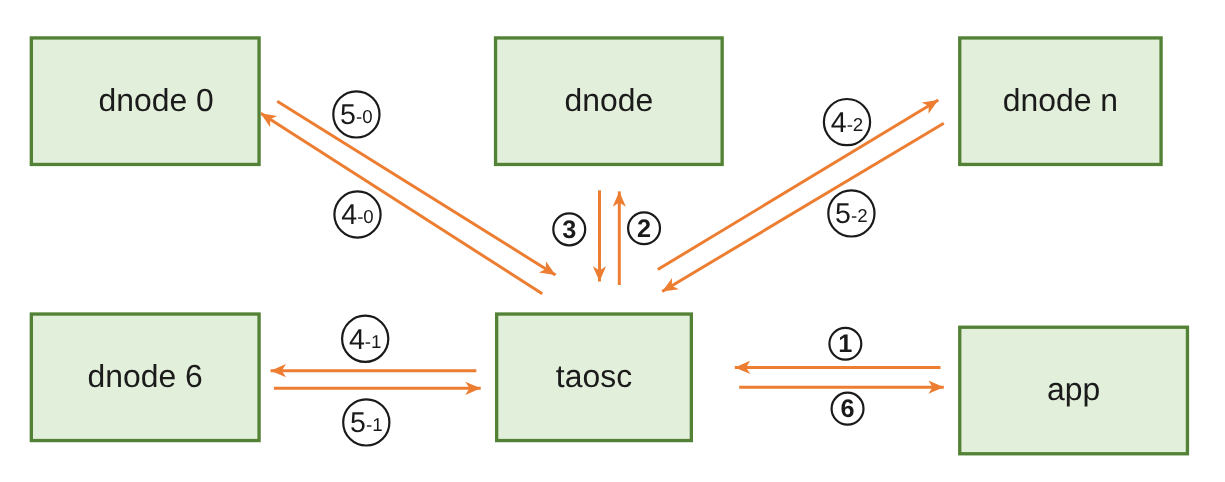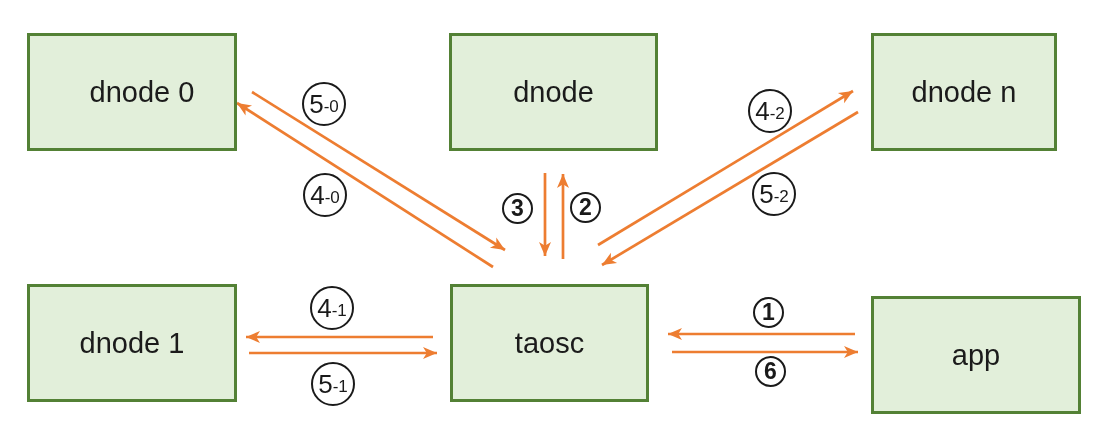--- a/index.html
+++ b/index.html
@@ -43,21 +43,21 @@
     display: flex;
     align-items: center;
     justify-content: center;
     font-size: 29px;
     color: var(--text);
   }
   .node-dnode0 { left: 27px;  top: 33px; padding-left: 20px; }
   .node-mnode  { left: 449px; top: 33px; width: 209px; }
   .node-dnoden { left: 871px; top: 33px; width: 186px; }
   .node-dnode1 { left: 27px;  top: 284px; }
-  .node-taosc  { left: 450px; top: 284px; width: 199px; }
+  .node-taosc  { left: 450px; top: 284px; width: 180px; }
   .node-app    { left: 871px; top: 284px; margin-top: 12px; }
 
   .lbl {
     position: absolute;
     background: var(--bg);
     border: 2.5px solid var(--circle_border);
     border-radius: 50%;
     display: flex;
     align-items: center;
     justify-content: center;
@@ -106,21 +106,21 @@
   <div class="node node-dnode0">
     <span>dnode 0</span>
   </div>
   <div class="node node-mnode">
     <span>dnode</span>
   </div>
   <div class="node node-dnoden">
     <span>dnode n</span>
   </div>
   <div class="node node-dnode1">
-    <span>dnode 1</span>
+    <span>dnode 6</span>
   </div>
   <div class="node node-taosc">
     <span>taosc</span>
   </div>
   <div class="node node-app">
     <span>app</span>
   </div>
 
   <div class="lbl lbl-dual lbl-50">
     <span class="main">5</span>

